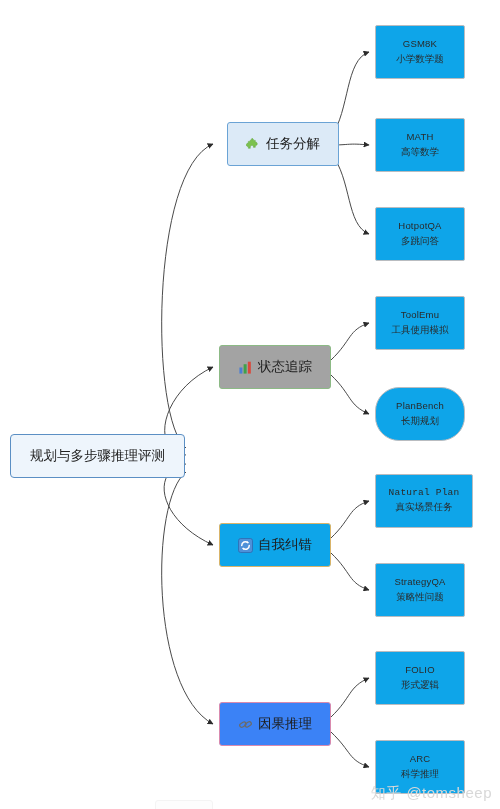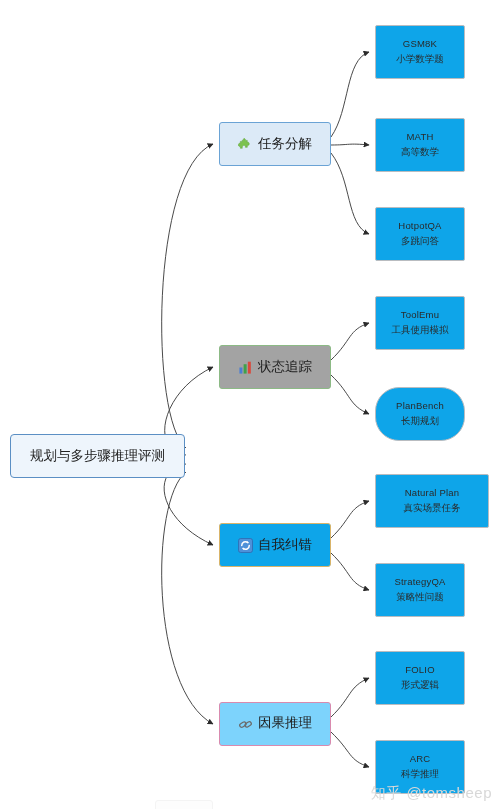--- a/index.html
+++ b/index.html
@@ -111,21 +111,21 @@
 
       <path d="M 331 717 C 352 697 348 687 369 678"></path>
       <path d="M 331 732 C 352 752 348 760 369 767"></path>
     </g>
   </svg>
 
   <div class="node root" style="left: 10px; top: 434px; width: 175px; height: 44px;">
     <span>规划与多步骤推理评测</span>
   </div>
 
-  <div class="node branch" id="b0" style="left: 219px; top: 122px; width: 112px; height: 44px; background: rgb(220, 234, 247); border-color: rgb(106, 163, 213);">
+  <div class="node branch" id="b0" style="left: 227px; top: 122px; width: 112px; height: 44px; background: rgb(220, 234, 247); border-color: rgb(106, 163, 213);">
     <span class="bicon">
       <svg viewBox="0 0 16 16" width="15" height="15" xmlns="http://www.w3.org/2000/svg">
         <path d="M6.2 1.6c1 0 1.7.6 1.7 1.3 0 .3-.1.5-.1.7h2.1v2.1c.2 0 .4-.1.7-.1.8 0 1.4.7 1.4 1.7s-.6 1.7-1.4 1.7c-.3 0-.5-.1-.7-.1v2.1H7.8c0-.2.1-.4.1-.7 0-.8-.7-1.4-1.7-1.4S4.5 10.5 4.5 11.3c0 .3.1.5.1.7H2.5V9.9c-.2 0-.4.1-.7.1C1 10 .4 9.4.4 8.4S1 6.7 1.8 6.7c.3 0 .5.1.7.1V4.7h2.1c0-.2-.1-.4-.1-.7 0-.8.7-1.4 1.7-1.4z" fill="#7cc24f" stroke="#5ba030" stroke-width=".5"></path>
       </svg>
     </span>
     <span class="blabel">任务分解</span>
   </div>
 
   <div class="node branch" id="b1" style="left: 219px; top: 345px; width: 112px; height: 44px; background: #a3a3a3; border-color: rgb(140, 186, 133);">
     <span class="bicon">
@@ -144,21 +144,21 @@
         <rect x="0.5" y="0.5" width="15" height="15" rx="2.5" fill="#4e91d9" stroke="#2f6fb5" stroke-width="1"></rect>
         <path d="M12 8a4 4 0 0 1-6.6 3.1" fill="none" stroke="#fff" stroke-width="1.6" stroke-linecap="round"></path>
         <path d="M4 8a4 4 0 0 1 6.6-3.1" fill="none" stroke="#fff" stroke-width="1.6" stroke-linecap="round"></path>
         <path d="M10.2 3.2 L11.2 5.4 L9.0 5.2 z" fill="#fff"></path>
         <path d="M5.8 12.8 L4.8 10.6 L7.0 10.8 z" fill="#fff"></path>
       </svg>
     </span>
     <span class="blabel">自我纠错</span>
   </div>
 
-  <div class="node branch" id="b3" style="left: 219px; top: 702px; width: 112px; height: 44px; background: #7dd3fc; border-color: rgb(217, 138, 174); font-family: Liberation Mono, monospace;">
+  <div class="node branch" id="b3" style="left: 219px; top: 702px; width: 112px; height: 44px; background: #3b82f6; border-color: rgb(217, 138, 174);">
     <span class="bicon">
       <svg viewBox="0 0 16 16" width="15" height="15" xmlns="http://www.w3.org/2000/svg">
         <g fill="none" stroke="#6b6b6b" stroke-width="1.3" stroke-linecap="round">
           <rect x="1.6" y="6.0" width="7.2" height="4.2" rx="2.1" transform="rotate(-32 5.2 8.1)"></rect>
           <rect x="7.2" y="5.8" width="7.2" height="4.2" rx="2.1" transform="rotate(-32 10.8 7.9)"></rect>
         </g>
       </svg>
     </span>
     <span class="blabel">因果推理</span>
   </div>
@@ -178,21 +178,21 @@
 
   <div class="node leaf" id="l1-0" style="left: 375px; top: 296px; width: 90px; height: 54px;">
     <span class="l1">ToolEmu</span>
     <span class="l2">工具使用模拟</span>
   </div>
   <div class="node leaf" id="l1-1" style="left: 375px; top: 387px; width: 90px; height: 54px; border-radius: 24px;">
     <span class="l1">PlanBench</span>
     <span class="l2">长期规划</span>
   </div>
 
-  <div class="node leaf" id="l2-0" style="left: 375px; top: 474px; width: 114px; height: 54px;">
+  <div class="node leaf" id="l2-0" style="left: 375px; top: 474px; width: 98px; height: 54px; font-family: Liberation Mono, monospace;">
     <span class="l1">Natural Plan</span>
     <span class="l2">真实场景任务</span>
   </div>
   <div class="node leaf" id="l2-1" style="left: 375px; top: 563px; width: 90px; height: 54px; text-align: right;">
     <span class="l1">StrategyQA</span>
     <span class="l2">策略性问题</span>
   </div>
 
   <div class="node leaf" id="l3-0" style="left: 375px; top: 651px; width: 90px; height: 54px;">
     <span class="l1">FOLIO</span>

